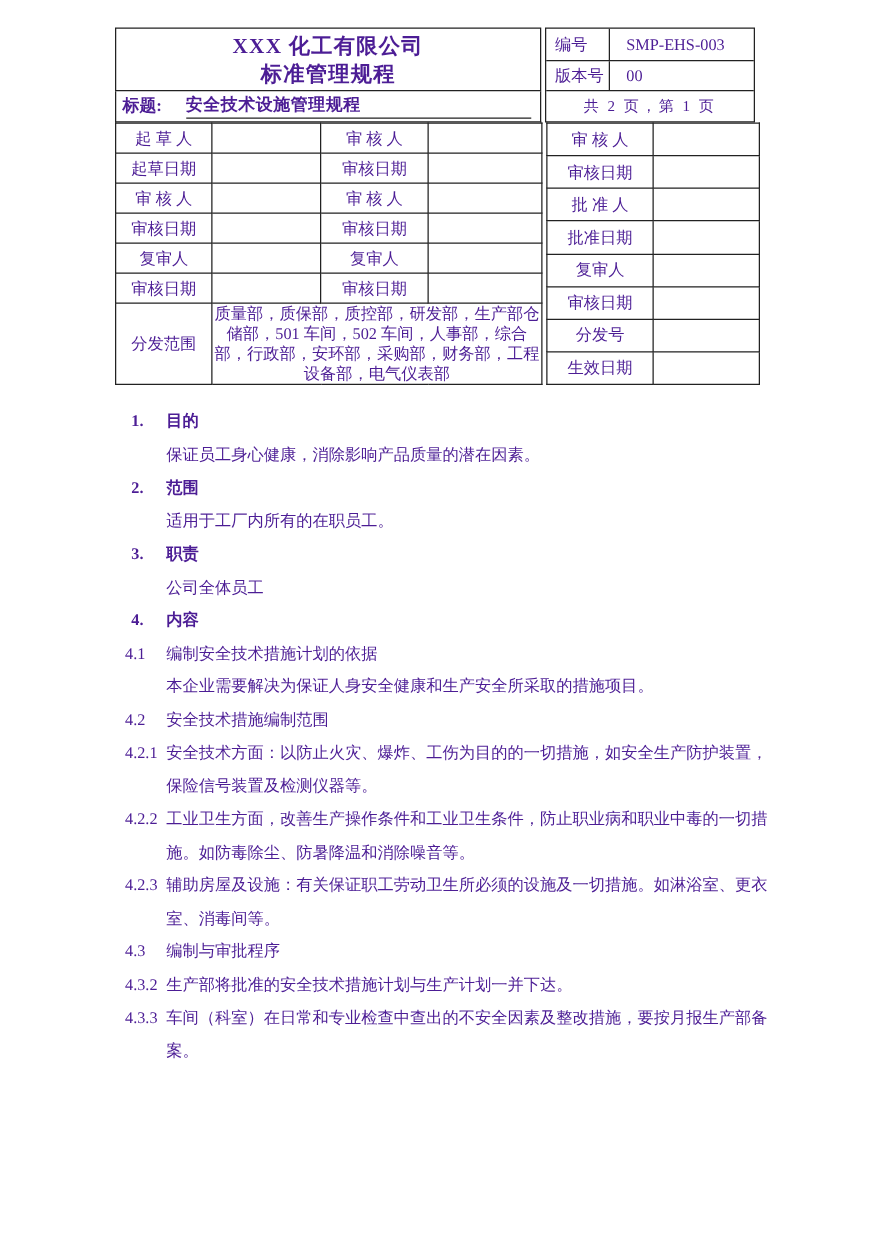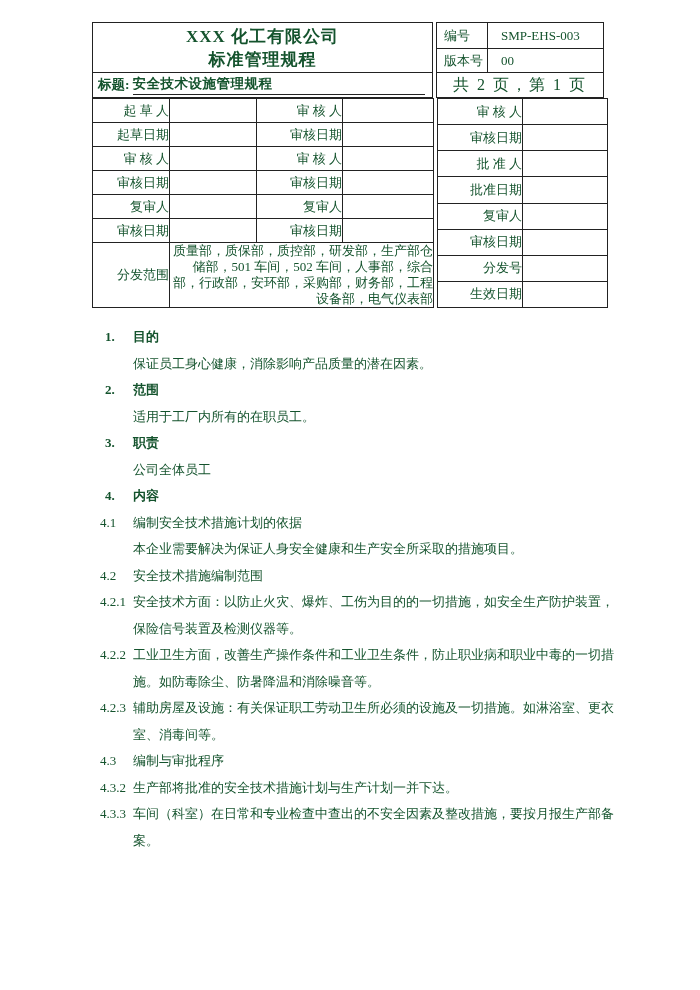--- a/index.html
+++ b/index.html
@@ -1,52 +1,52 @@
 <!DOCTYPE html>
 <html><head>
 <meta charset="utf-8">
 <style>
   * { margin:0; padding:0; box-sizing:border-box; }
   html,body { background:#ffffff; }
   .page {
     position:relative; width:700px; height:990px; background:#ffffff;
-    font-family:"Liberation Serif","DejaVu Serif",serif; color:#14532d;
+    font-family:"Liberation Serif","DejaVu Serif",serif; color:#4c1d95;
     overflow:hidden;
   }
   
   .doc-head { position:absolute; left:92px; top:22px; width:514px; }
   .flex-row { display:flex; gap:3px; }
   .hdr-left { width:341px; }
   .title-cell {
     border:1px solid #222; height:51px;
     display:flex; flex-direction:column; justify-content:center; align-items:center;
     font-weight:bold; font-size:17px; line-height:23px; letter-spacing:1px;
   }
   .subject-row {
     border:1px solid #222; border-top:none; height:25px;
     display:flex; align-items:center; padding:0 7px 0 5px;
-    font-weight:bold; font-size:13.5px;
+    font-weight:bold; font-size:13.5px;gap:16px;
   }
   .subject-line {
     flex:1; text-align:left; border-bottom:1px solid #222;
     height:20px; line-height:18px; margin-left:3px; letter-spacing:0.5px;
   }
   .hdr-right { width:168px; border:1px solid #222; height:76px; display:flex; flex-direction:column; }
   .meta-row { display:flex; border-bottom:1px solid #222; height:26px; }
   .meta-row.r2 { height:24px; }
   .meta-label { width:51px; border-right:1px solid #222; display:flex; align-items:center; padding-left:7px; font-size:13px; }
   .meta-value { flex:1; display:flex; align-items:center; padding-left:13px; font-size:13px; }
-  .page-info { flex:1; display:flex; align-items:center; justify-content:center; font-size:16px; letter-spacing:2px; }
+  .page-info { flex:1; display:flex; align-items:center; justify-content:center; font-size:12px; letter-spacing:2px; }
   
   .sign-row { margin-top:0; }
   table.sign { border-collapse:collapse; table-layout:fixed; }
   table.sign-left { width:341px; }
   table.sign-right { width:170px; }
   table.sign td {
-    border:1px solid #222; font-size:13px; text-align:right;
+    border:1px solid #222; font-size:13px; text-align:center;
     height:24px; padding:0; vertical-align:middle;margin-top:48px;
   }
   td.dist-lbl { height:61px; }
   td.dist-val {
     font-size:12.5px; line-height:16px; padding:2px 10px; text-align:center; height:61px;
   }
   td.eff-row { height:25px; }
   td.distno-row { height:34px; }
   
   .doc-body { position:absolute; left:92px; top:324px; width:523px; font-size:13px; line-height:26.5px; }

